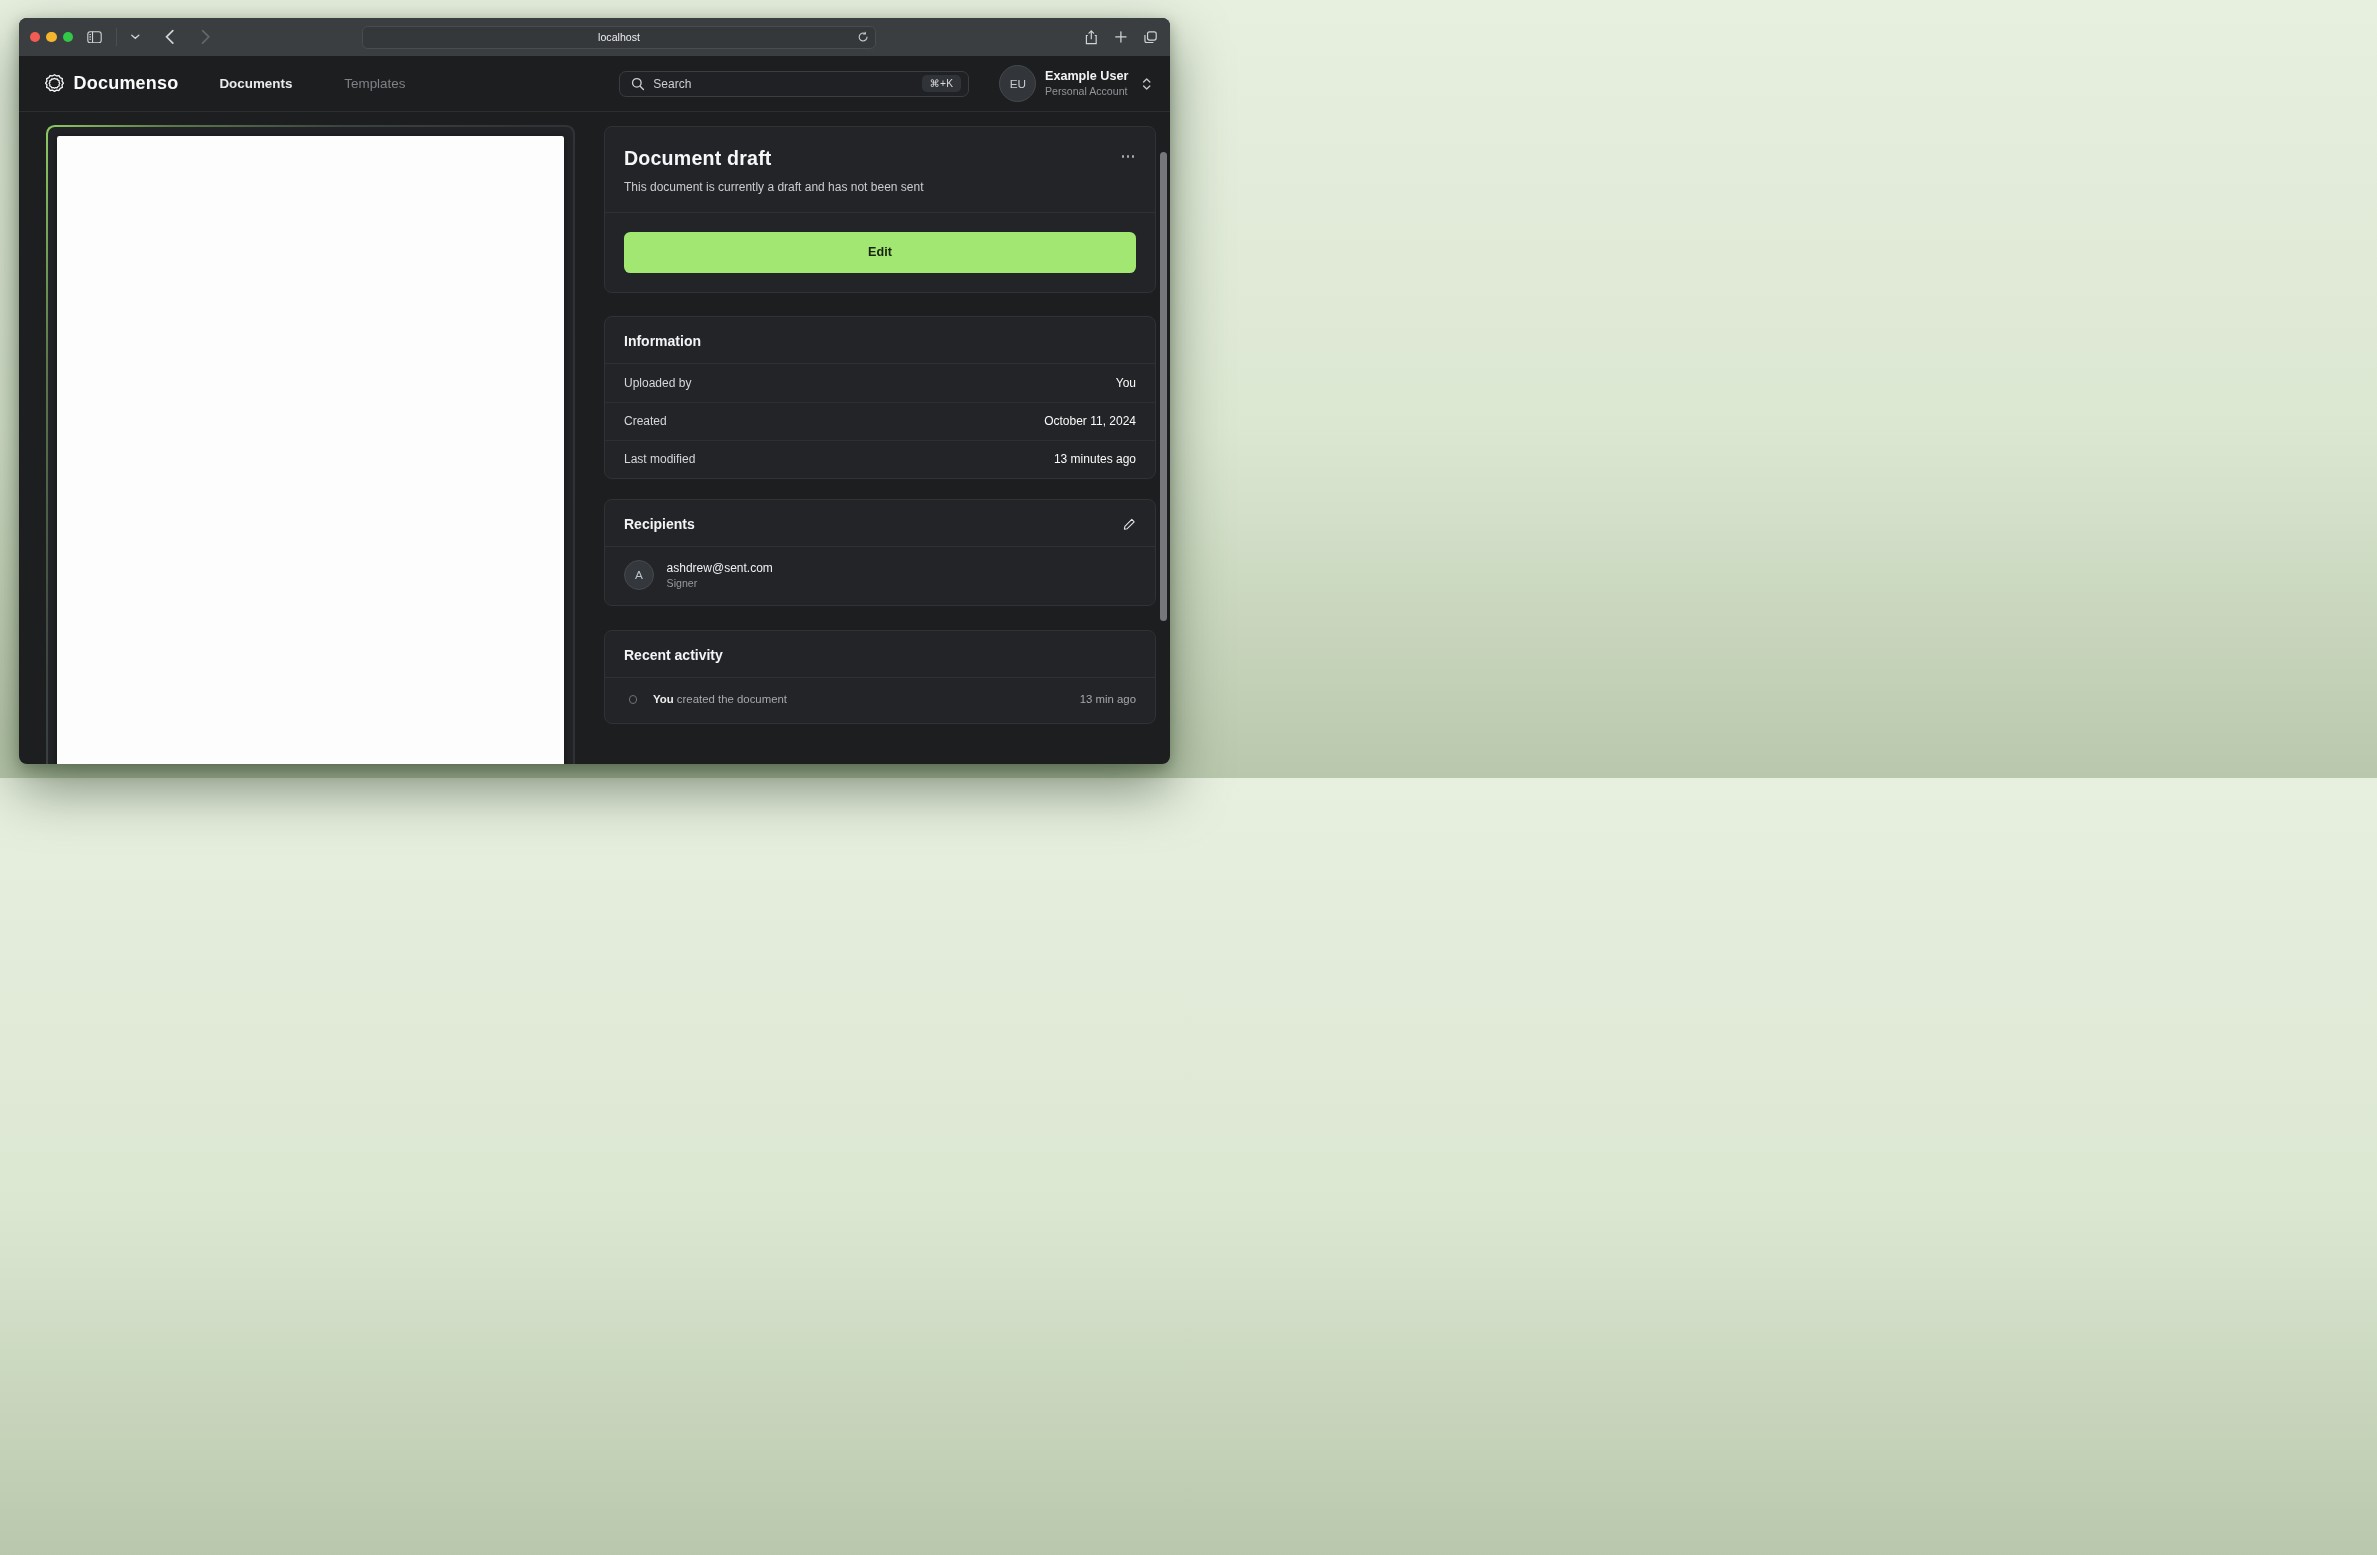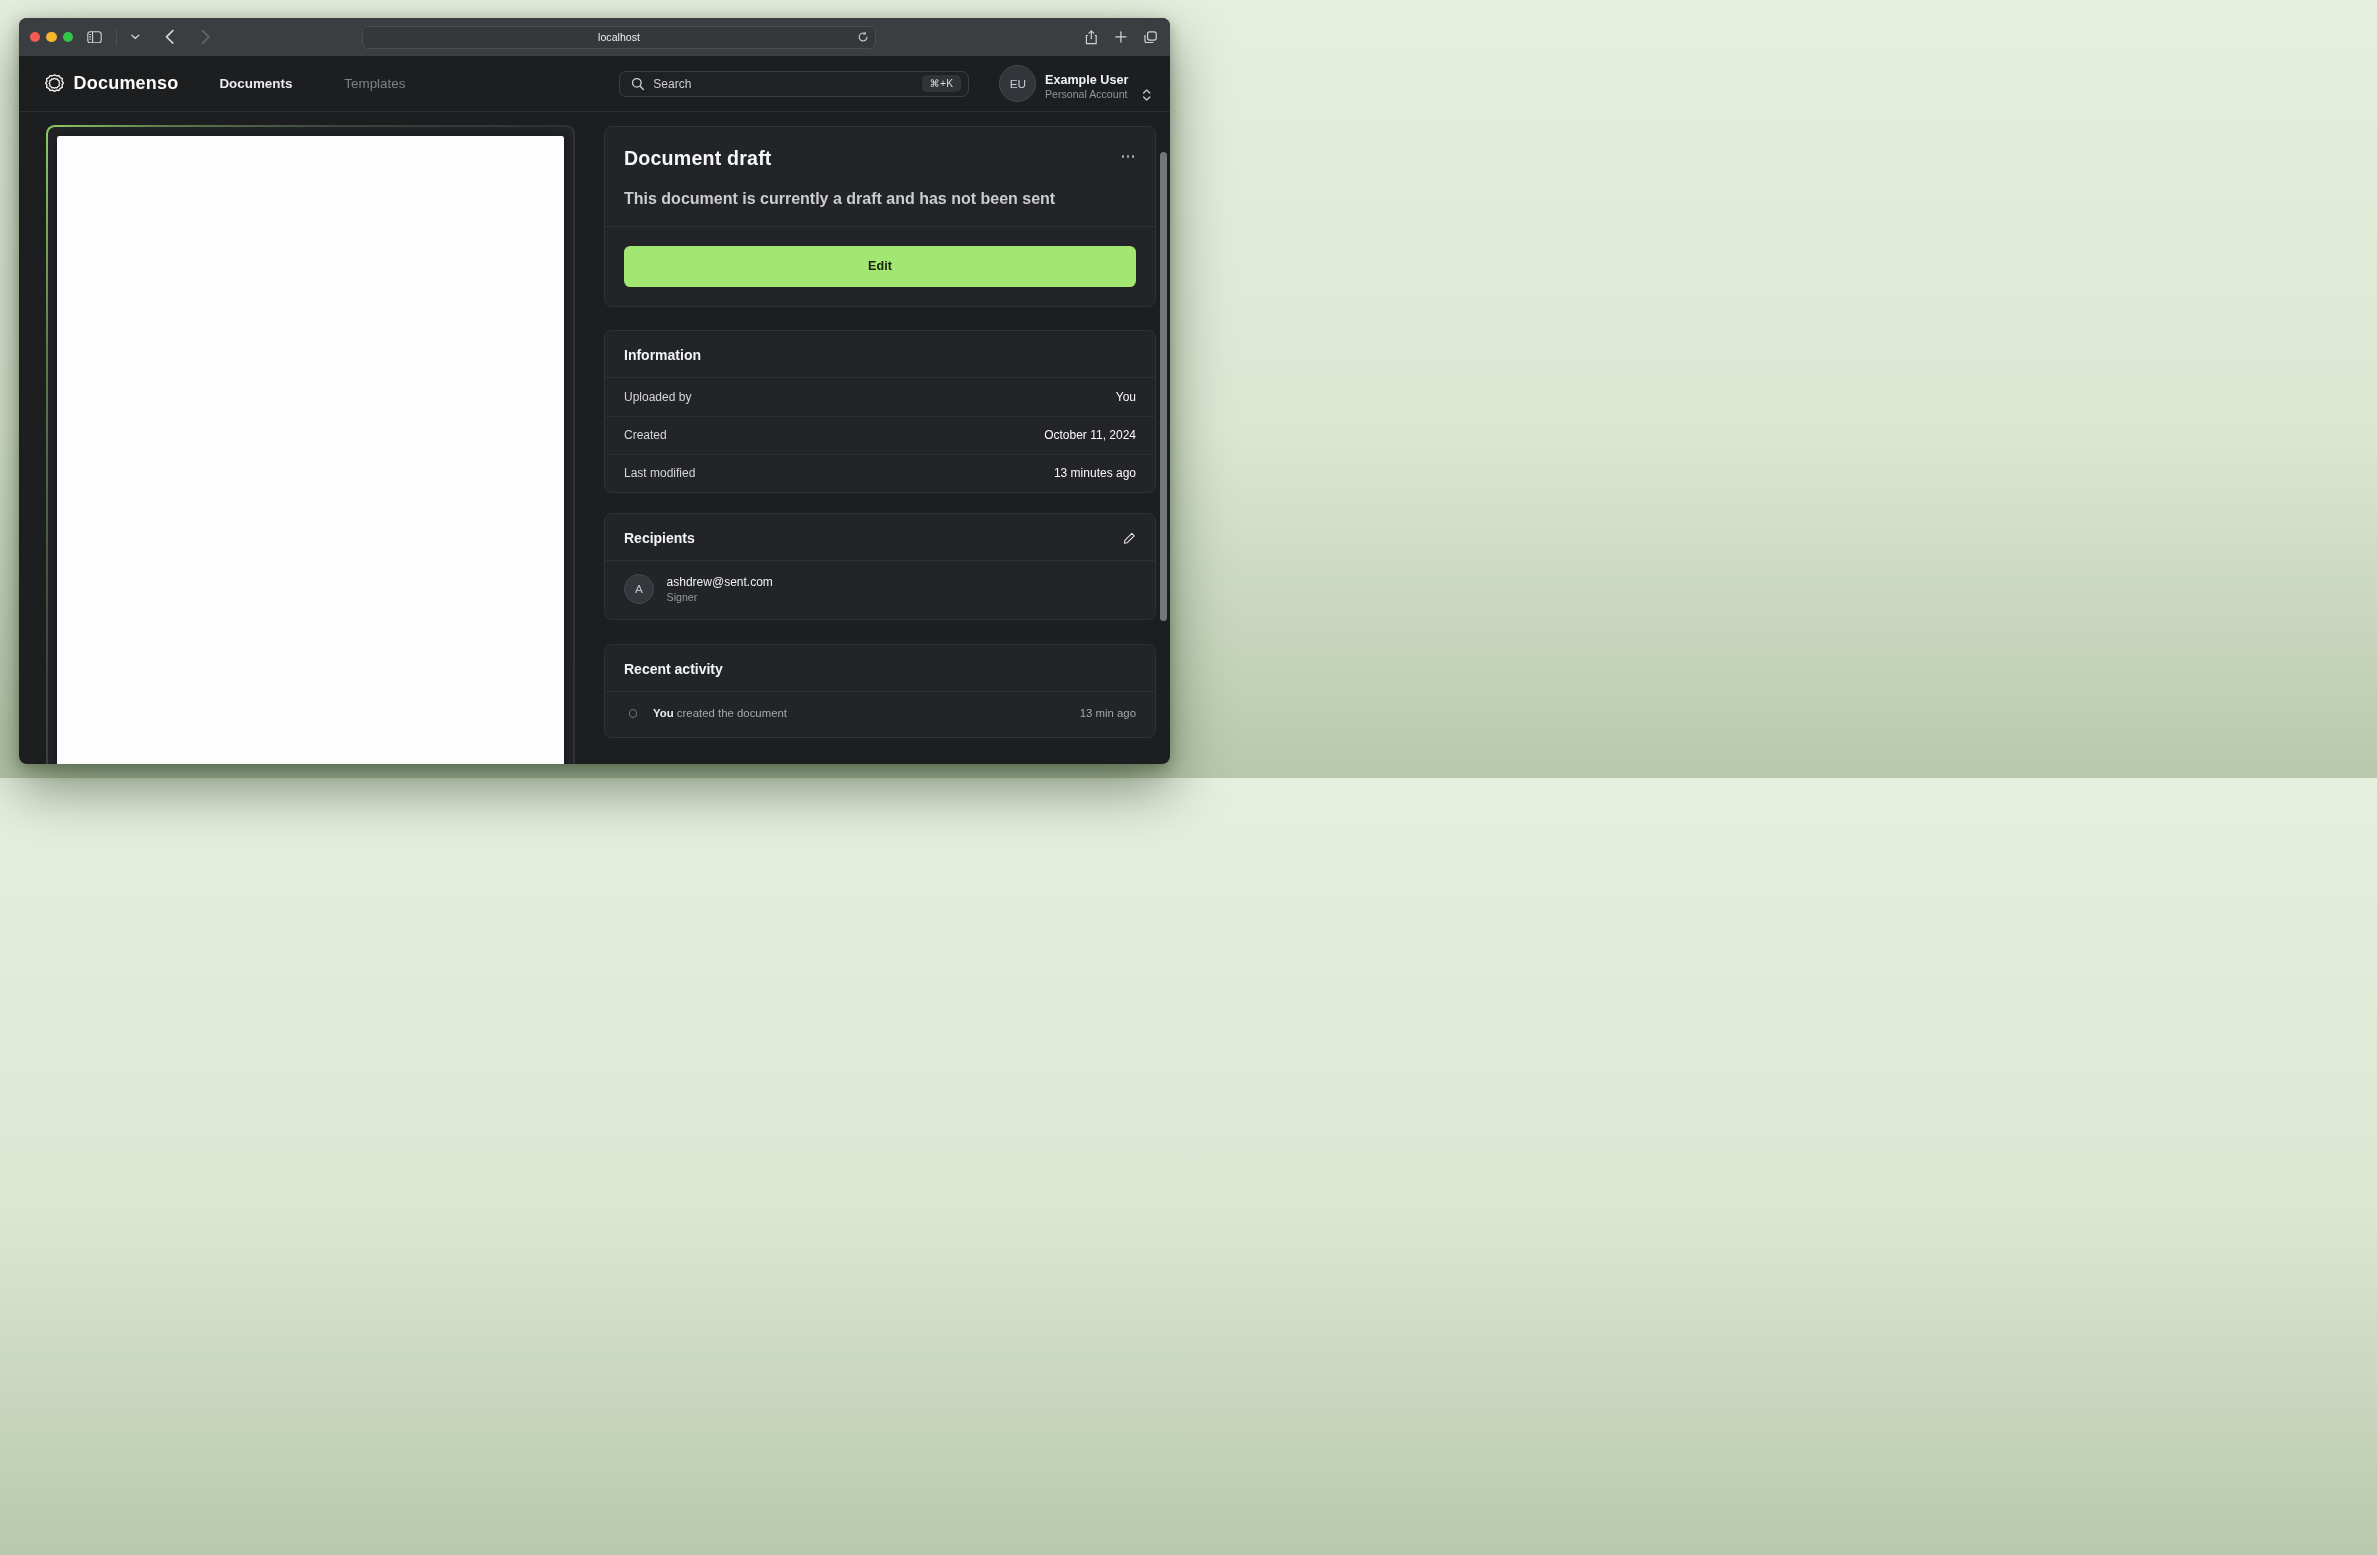--- a/index.html
+++ b/index.html
@@ -51,21 +51,21 @@
   }
   .search input {
     flex:1; background:transparent; border:none; outline:none;
     color:#e8e9ea; font-size:12px; font-family:"Liberation Sans",sans-serif; margin-left:7.9px;
   }
   .search input::placeholder { color:#cdced1; opacity:1; }
   .kbd {
     background:#303337; color:#d8d9db; font-size:10.2px; border-radius:4.7px;
     padding:3.1px 7px; letter-spacing:0.4px;
   }
-  .user { display:flex; align-items:flex-end; gap:8.6px; margin-left:30px; cursor:pointer; }
+  .user { display:flex; align-items:center; gap:8.6px; margin-left:30px; cursor:pointer; }
   .avatar {
     width:37px; height:37px; border-radius:50%; background:#323539; border:0.8px solid #46494d;
     display:flex; align-items:center; justify-content:center; color:#c7ccd4; font-size:11.8px;
   }
   .user-name { color:#f2f3f5; font-size:12.6px; font-weight:600; line-height:1.3; }
   .user-acct { color:#93959a; font-size:10.6px; line-height:1.3; }
   
   .main { position:relative; height:652px; }
   .preview {
     position:absolute; left:27px; top:13.4px; width:529px; bottom:-15.7px;
@@ -84,21 +84,21 @@
   .card {
     background:#232427; border:0.8px solid #303236; border-radius:7.9px; overflow:hidden;
   }
   .card-divider { border-top:0.8px solid #2f3134; }
   
   .card-status { padding:20.4px 19px 19px; }
   .status-head { display:flex; align-items:flex-start; justify-content:space-between; }
   .status-title { color:#f6f7f8; font-size:19.6px; font-weight:600; letter-spacing:0.2px; }
   .dots { display:flex; gap:2.4px; padding:7.9px 1.6px; cursor:pointer; }
   .dots i { width:2.7px; height:2.7px; border-radius:50%; background:#a7a9ad; }
-  .status-desc { color:#cbccce; font-size:16px; margin-top:20px;font-weight:bold; }
+  .status-desc { color:#cbccce; font-size:12px; margin-top:10px; }
   .card-status .card-divider { margin:17.3px -19px 0; }
   .btn-edit {
     margin-top:19px; width:100%; height:41px; background:#a2e771; border:none; border-radius:6.3px;
     color:#17230e; font-size:12.6px; font-weight:600; font-family:"Liberation Sans",sans-serif; cursor:pointer;
   }
   
   .card-h { padding:15.7px 19px 14px; color:#f3f4f6; font-size:14px; font-weight:600; display:flex; align-items:center; justify-content:space-between; }
   
   .info-row { display:flex; align-items:center; justify-content:space-between; height:38px; padding:0 19px; }
   .info-row + .info-row { border-top:0.8px solid #2c2e31; }

